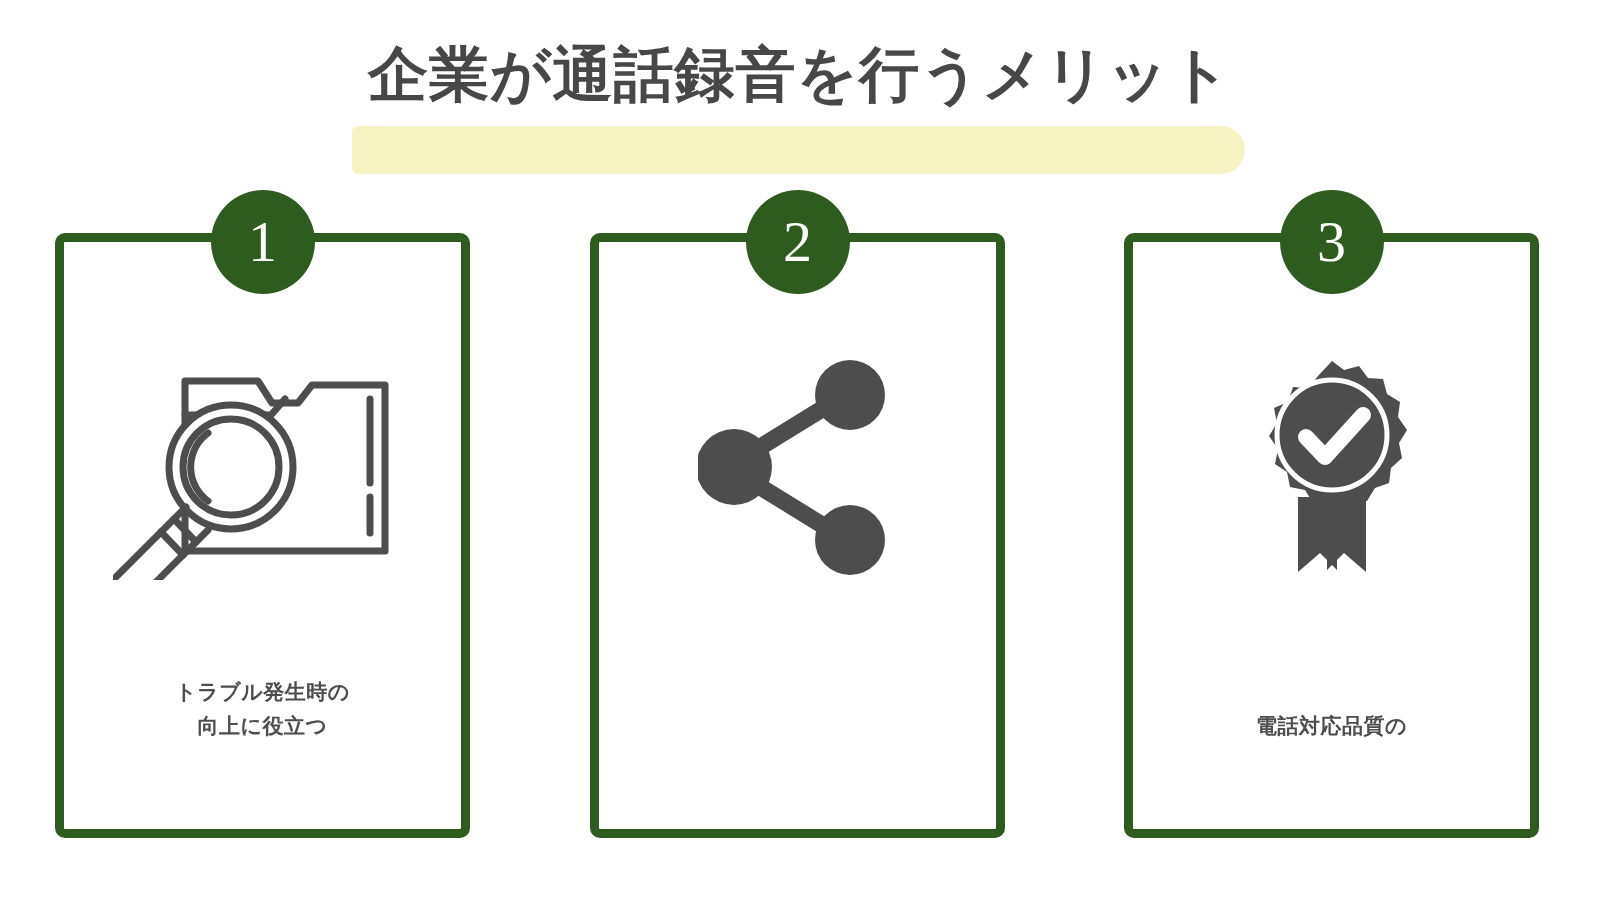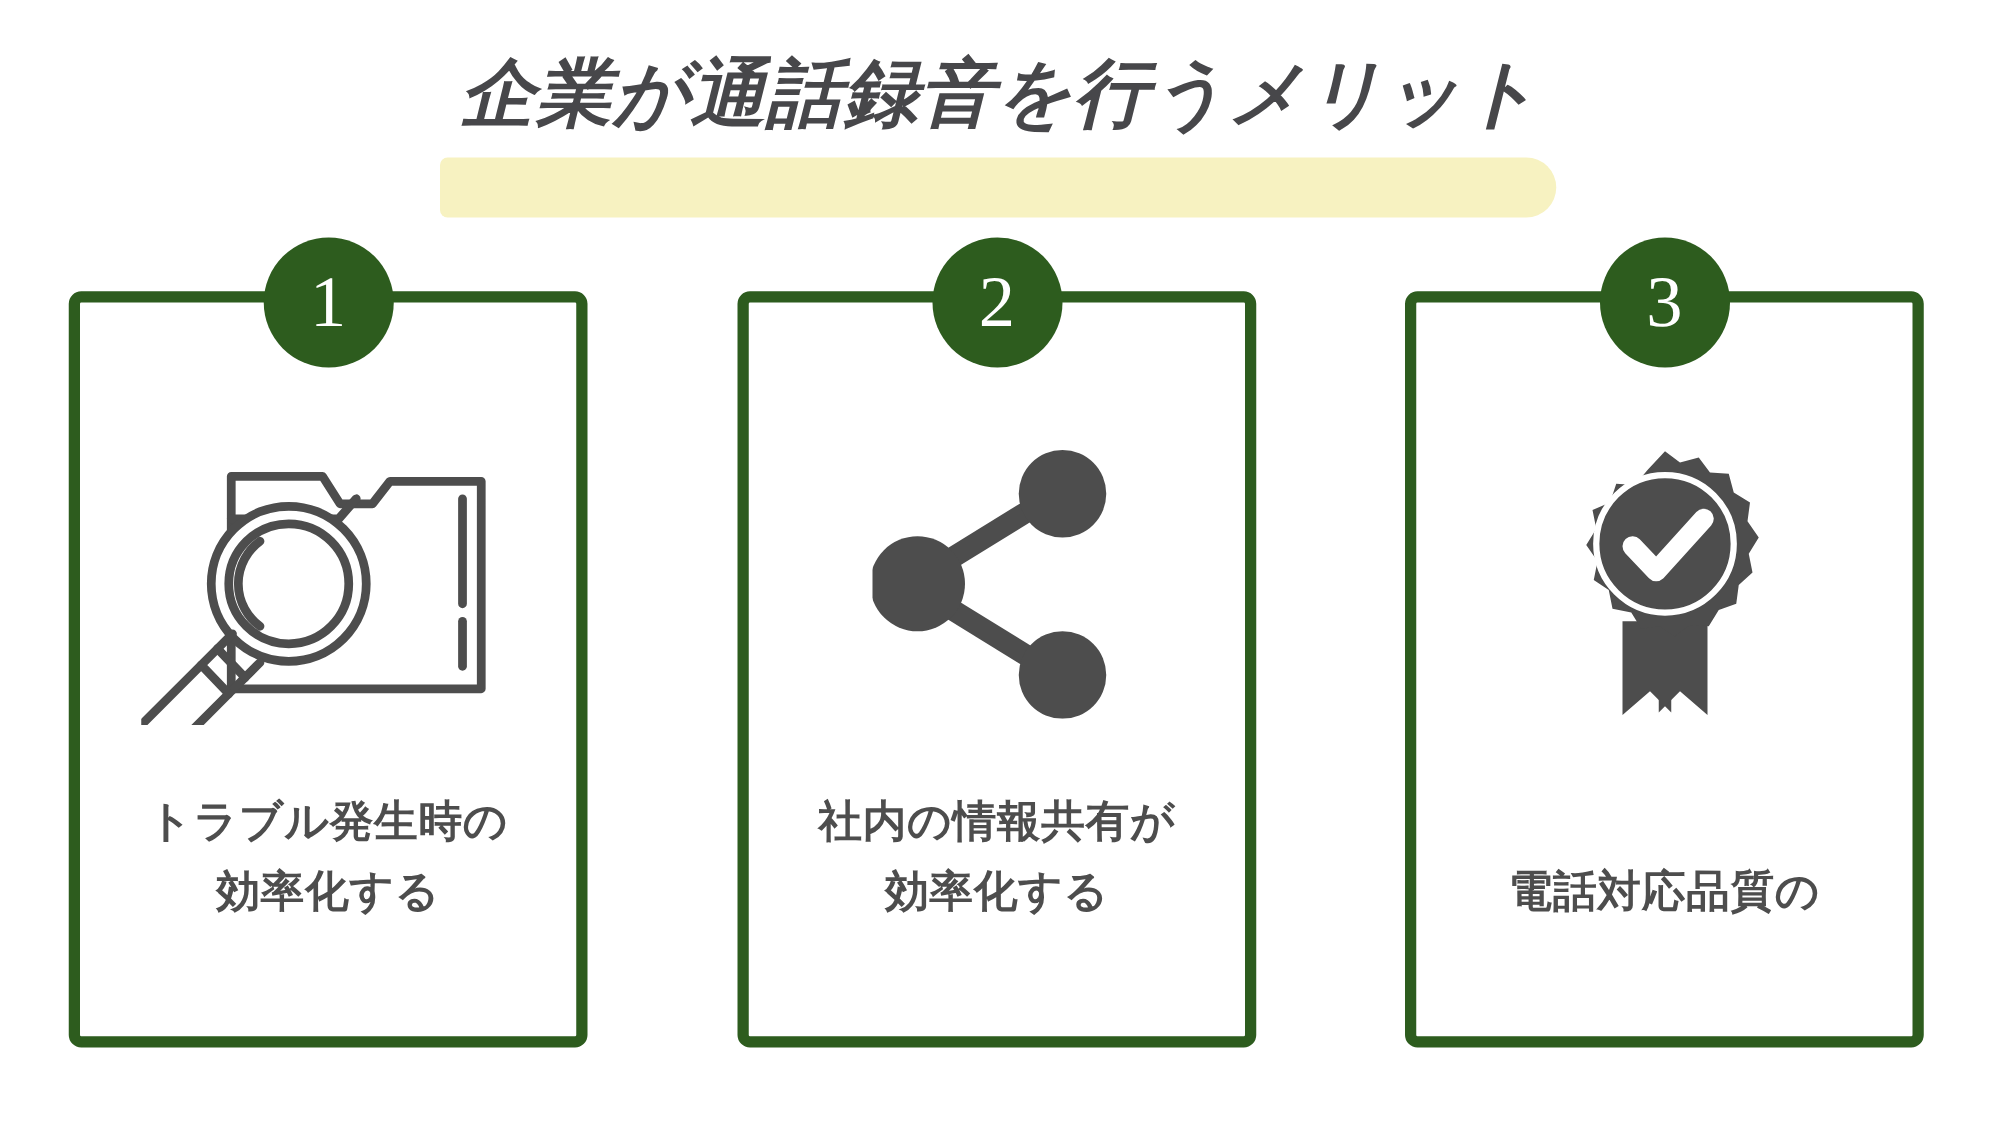--- a/index.html
+++ b/index.html
@@ -16,21 +16,20 @@
     -webkit-font-smoothing: antialiased;
   }
 
   
   .title-wrap {
     position: absolute;
     left: 0;
     top: 42px;
     width: 1600px;
     height: 100px;
-    font-style: italic;
   }
   .title-highlight {
     position: absolute;
     left: 352px;
     top: 84px;
     width: 893px;
     height: 48px;
     background: #f7f2c1;
     border-radius: 6px 24px 24px 6px;
   }
@@ -104,21 +103,21 @@
   }
   .card-icon svg { display: block; }
 
   
   .card-caption {
     position: absolute;
     left: 0;
     bottom: 86px;
     width: 100%;
     text-align: center;
-    font-size: 35px;
+    font-size: 21px;
     font-weight: bold;
     color: #4d4d4d;
     line-height: 1.62;
     letter-spacing: 0.5px;
   }
   .card-caption .line { display: block; }
 </style>
 </head>
 <body>
 
@@ -155,43 +154,39 @@
         <path d="M70 200 L14 256"></path>
 
         <path d="M-8 233 C-22 247 -22 255 -12 266"></path>
 
         <circle cx="8" cy="262" r="4" fill="#4d4d4d" stroke="none"></circle>
       </svg>
     </div>
 
     <div class="card-caption">
       <span class="line">トラブル発生時の</span>
-      <span class="line">効率化する</span>
+      <span class="line">向上に役立つ</span>
     </div>
   </div>
 
   <div class="card card-2">
     <div class="num-badge">2</div>
 
     <div class="card-icon">
       <svg width="200" height="215" viewBox="0 0 200 215" fill="#4d4d4d">
 
         <path d="M35 104 L150 33" stroke="#4d4d4d" stroke-width="17" stroke-linecap="butt"></path>
         <path d="M35 110 L150 181" stroke="#4d4d4d" stroke-width="17" stroke-linecap="butt"></path>
 
         <circle cx="36" cy="107" r="38"></circle>
         <circle cx="152" cy="35" r="35"></circle>
         <circle cx="152" cy="180" r="35"></circle>
       </svg>
     </div>
 
-    <div class="card-caption">
-      <span class="line">社内の情報共有が</span>
-      <span class="line">効率化する</span>
-    </div>
   </div>
 
   <div class="card card-3">
     <div class="num-badge">3</div>
 
     <div class="card-icon">
       <svg width="200" height="220" viewBox="0 0 200 220">
         <g fill="#4d4d4d">
 
           <path d="M66 140 L66 215 L88 196 L105 213 L105 140 Z"></path>

